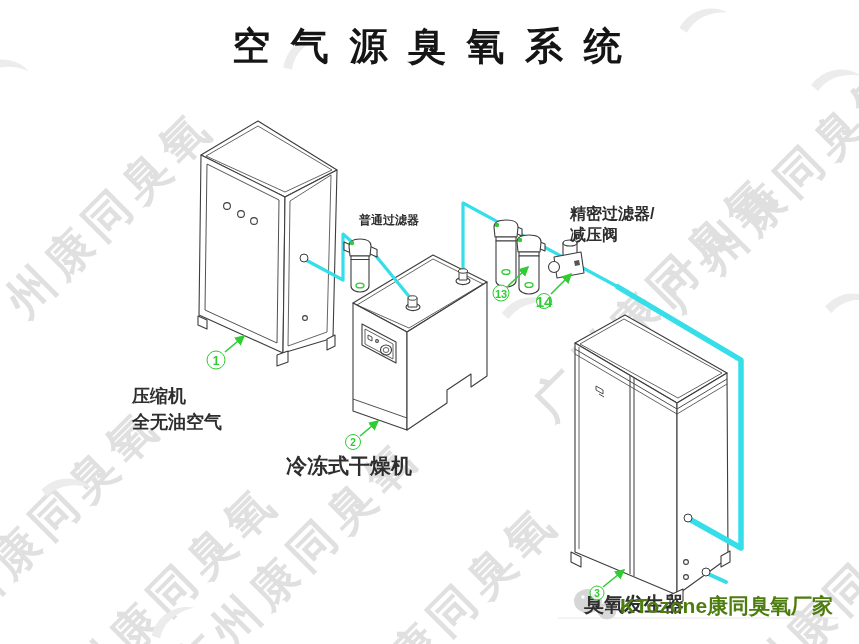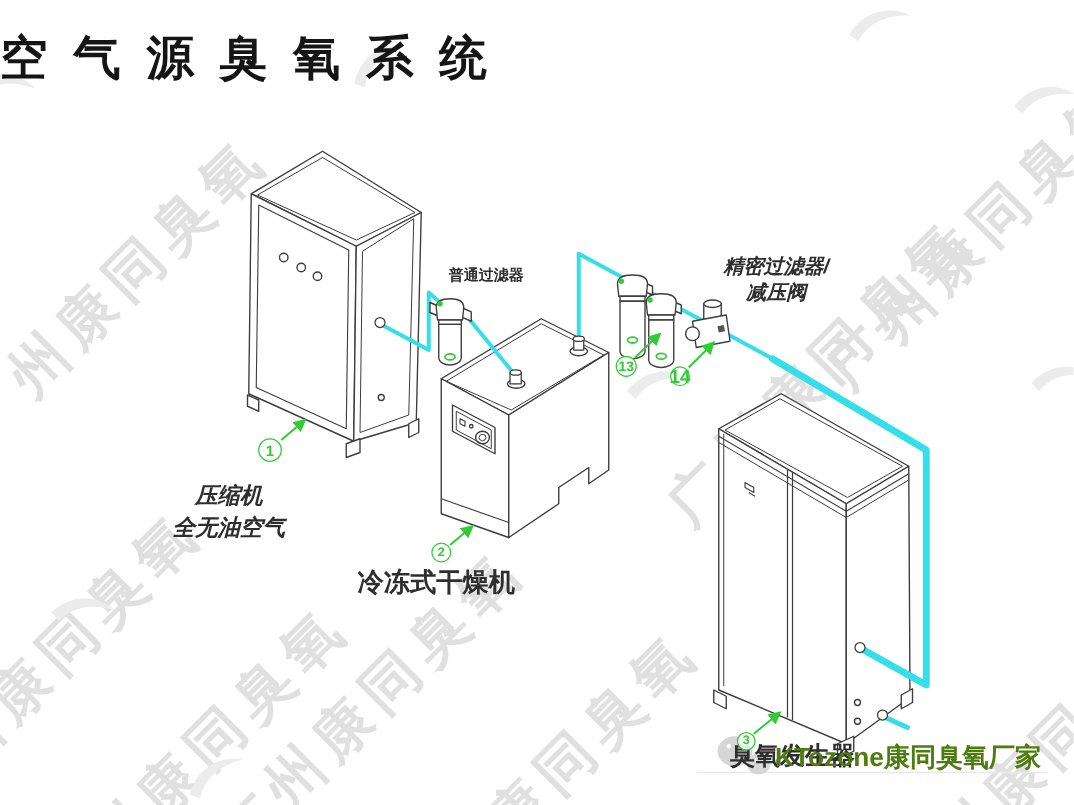--- a/index.html
+++ b/index.html
@@ -4,24 +4,24 @@
 <style>
   html,body{margin:0;padding:0;background:#fff;}
   .stage{position:relative;width:859px;height:644px;background:#ffffff;overflow:hidden;
          font-family:"Liberation Sans",sans-serif;}
   
   .wm{position:absolute;font-size:46px;font-weight:600;letter-spacing:8px;color:#e0e0e0;
       white-space:nowrap;transform:rotate(-45deg);transform-origin:0 0;z-index:0;user-select:none;}
   
   .art{position:absolute;left:0;top:0;z-index:1;}
   
-  .title{position:absolute;left:0;right:0;top:21px;text-align:left;font-size:38px;
+  .title{position:absolute;left:0;right:0;top:21px;text-align:center;font-size:38px;
          font-weight:700;letter-spacing:5px;color:#151515;z-index:2;}
   .lbl{position:absolute;color:#2e2e2e;font-weight:600;z-index:2;white-space:nowrap;}
-  .lbl-block{position:absolute;color:#2e2e2e;font-weight:600;z-index:2;text-align:center;font-style:italic;}
+  .lbl-block{position:absolute;color:#2e2e2e;font-weight:600;z-index:2;}
   .footer-brand{position:absolute;left:620px;top:592px;font-size:21px;color:#4d7c0f;
                 font-weight:600;z-index:2;white-space:nowrap;}
   
   .marker{position:absolute;z-index:3;border:1.6px solid #2fcc33;color:#2fcc33;
           background:rgba(255,255,255,0.9);border-radius:50%;display:flex;
           align-items:center;justify-content:center;font-weight:700;box-sizing:border-box;
           transform:translate(-50%,-50%);}
 </style>
 </head>
 <body>

